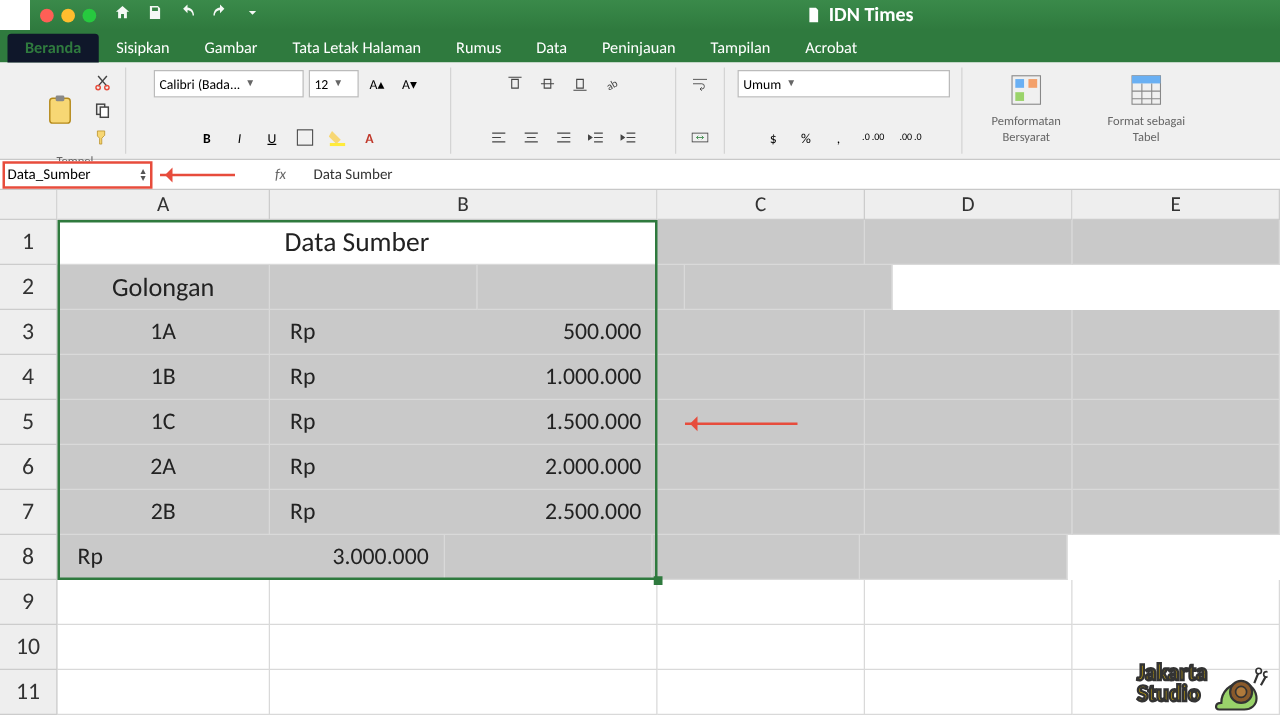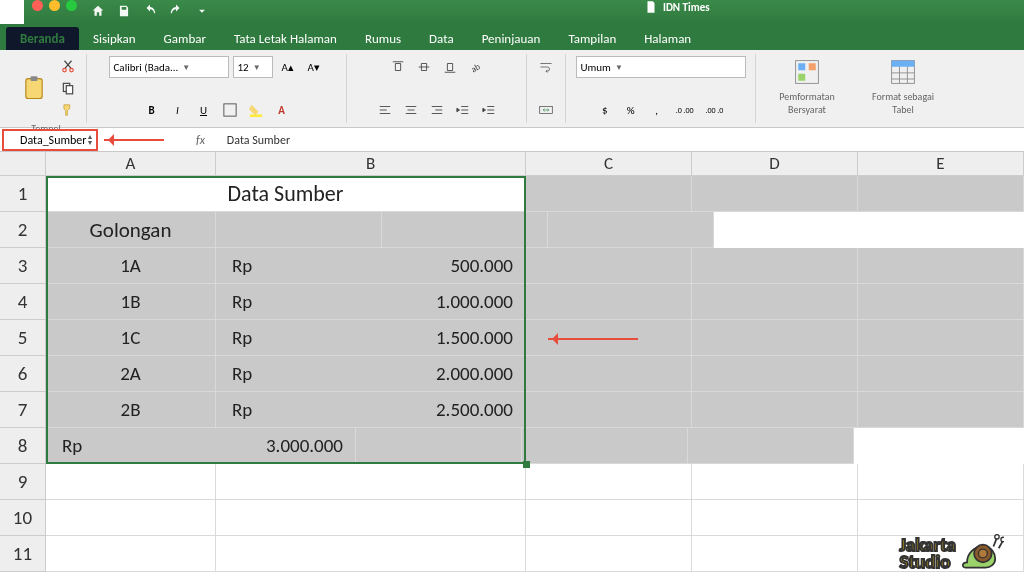--- a/index.html
+++ b/index.html
@@ -1,51 +1,51 @@
 <!DOCTYPE html>
 <html><head>
 <meta charset="utf-8">
 <style>
   * { box-sizing: border-box; margin: 0; padding: 0; font-family: -apple-system, "Segoe UI", Calibri, sans-serif; }
   body { width: 1024px; height: 576px; background: #fff; overflow: hidden; position: relative; }
 
   
-  .titlebar { height: 24px; background: linear-gradient(#3a8a4a,#2f7a3e); display:flex; padding:0 8px; color:#fff; font-size:11px; position:relative;margin-left:24px; }
+  .titlebar { height: 24px; background: linear-gradient(#3a8a4a,#2f7a3e); display:flex; align-items:center; padding:0 8px; color:#fff; font-size:16px; position:relative;margin-left:24px; }
   .traffic { display:flex; gap:6px; margin-right:14px; }
   .tl { width:11px; height:11px; border-radius:50%; }
   .tl.red{background:#ff5f56}.tl.yel{background:#ffbd2e}.tl.grn{background:#27c93f}
   .qat { display:flex; gap:12px; align-items:center; }
   .qat svg{width:14px;height:14px;fill:#fff;opacity:.95}
   .doc-title{position:absolute;left:50%;transform:translateX(120px);display:flex;align-items:center;gap:5px;font-weight:600}
   .doc-title svg{width:14px;height:14px;fill:#fff}
 
   
   .tabs{height:26px;background:#2f7a3e;display:flex;align-items:flex-end;padding-left:6px;color:#fff;font-size:13px}
   .tab{padding:4px 14px;cursor:default}
   .tab.active{background:#0f172a;color:#2f7a3e;font-weight:600;border-top-left-radius:3px;border-top-right-radius:3px}
 
   
-  .ribbon{height:78px;background:#f0f0f0;border-bottom:1px solid #c8c8c8;display:flex;align-items:stretch;padding:4px 6px;gap:0}
+  .ribbon{height:78px;background:#f0f0f0;border-bottom:1px solid #c8c8c8;display:flex;align-items:stretch;padding:4px 20px;gap:0}
   .rgroup{display:flex;flex-direction:column;align-items:center;justify-content:space-between;padding:2px 8px;border-right:1px solid #d4d4d4}
   .rgroup:last-child{border-right:none}
   .rrow{display:flex;align-items:center;gap:4px}
   .rlabel{font-size:10px;color:#666;margin-top:2px}
   .rbtn{height:22px;min-width:22px;display:flex;align-items:center;justify-content:center;border:1px solid transparent;font-size:11px;padding:0 3px}
   .rsel{height:22px;border:1px solid #bbb;background:#fff;font-size:11px;display:flex;align-items:center;padding:0 4px}
   .rsel .dd{margin-left:4px;font-size:8px;color:#666}
   .rbtn svg,.ricon svg{width:14px;height:14px}
   .bigbtn{display:flex;flex-direction:column;align-items:center;justify-content:center;gap:2px;padding:2px 6px}
   .bigbtn svg{width:28px;height:28px}
   .stack{display:flex;flex-direction:column;gap:2px}
   .mini{width:20px;height:20px;display:flex;align-items:center;justify-content:center}
   .mini svg{width:14px;height:14px}
 
   
   .fxbar{height:24px;display:flex;align-items:center;border-bottom:1px solid #c8c8c8;font-size:13px}
-  .namebox{width:96px;height:22px;border:2px solid #e74c3c;margin:1px 2px;display:flex;align-items:center;padding:0 16px;font-size:12px;justify-content:space-between;background:#fff}
+  .namebox{width:120px;height:22px;border:2px solid #e74c3c;margin:1px 2px;display:flex;align-items:center;padding:0 2px;font-size:12px;justify-content:space-between;background:#fff}
   .namebox .spin{display:flex;flex-direction:column;font-size:7px;color:#555;line-height:6px}
   .fx-icon{font-style:italic;color:#666;margin:0 22px;font-size:12px}
   .fx-text{font-size:12px;color:#333}
   .arrow1{color:#e74c3c;font-size:18px;margin:0 10px 0 4px;display:flex;align-items:center;position:relative}
   .arrow1::after{content:"";display:block;width:60px;height:2px;background:#e74c3c}
   .arrow1::before{content:"";position:absolute;left:-2px;border:6px solid transparent;border-right-color:#e74c3c}
 
   
   .gridwrap{position:relative;height:424px;overflow:hidden}
   .corner{position:absolute;left:0;top:0;width:46px;height:24px;background:#eee;border-right:1px solid #ccc;border-bottom:1px solid #ccc}
@@ -69,21 +69,21 @@
   .rp{margin-left:8px}
   .val{margin-right:4px}
 
   .sel-border{position:absolute;border:2px solid #2f7a3e;pointer-events:none}
   .sel-handle{position:absolute;width:7px;height:7px;background:#2f7a3e;pointer-events:none}
 
   .arrow2{position:absolute;color:#e74c3c}
   .arrow2::after{content:"";display:block;width:90px;height:2px;background:#e74c3c}
   .arrow2::before{content:"";position:absolute;left:-2px;top:-5px;border:6px solid transparent;border-right-color:#e74c3c}
 
-  .watermark{position:absolute;right:20px;bottom:6px;display:flex;align-items:flex-end;gap:4px;font-family:"Comic Sans MS",cursive;font-weight:700;font-size:19px;line-height:.9;color:#f3c600;-webkit-text-stroke:2px #333}
+  .watermark{position:absolute;right:10px;bottom:6px;display:flex;align-items:flex-start;gap:4px;font-family:"Comic Sans MS",cursive;font-weight:700;font-size:19px;line-height:.9;color:#f3c600;-webkit-text-stroke:2px #333}
   .watermark svg{width:44px;height:40px}
 </style>
 </head>
 <body>
 
 <div class="titlebar">
   <div class="traffic">
     <div class="tl red"></div>
     <div class="tl yel"></div>
     <div class="tl grn"></div>
@@ -115,21 +115,21 @@
 
 <div class="tabs">
   <div class="tab active">Beranda</div>
   <div class="tab">Sisipkan</div>
   <div class="tab">Gambar</div>
   <div class="tab">Tata Letak Halaman</div>
   <div class="tab">Rumus</div>
   <div class="tab">Data</div>
   <div class="tab">Peninjauan</div>
   <div class="tab">Tampilan</div>
-  <div class="tab">Halaman</div>
+  <div class="tab">Acrobat</div>
 </div>
 
 <div class="ribbon">
   <div class="rgroup">
     <div class="rrow">
       <div class="bigbtn">
         <svg viewBox="0 0 24 24">
             <rect x="5" y="4" width="14" height="17" rx="2" fill="#f7d774" stroke="#b58a1b"></rect>
             <rect x="9" y="2" width="6" height="4" rx="1" fill="#888"></rect>
           </svg>

